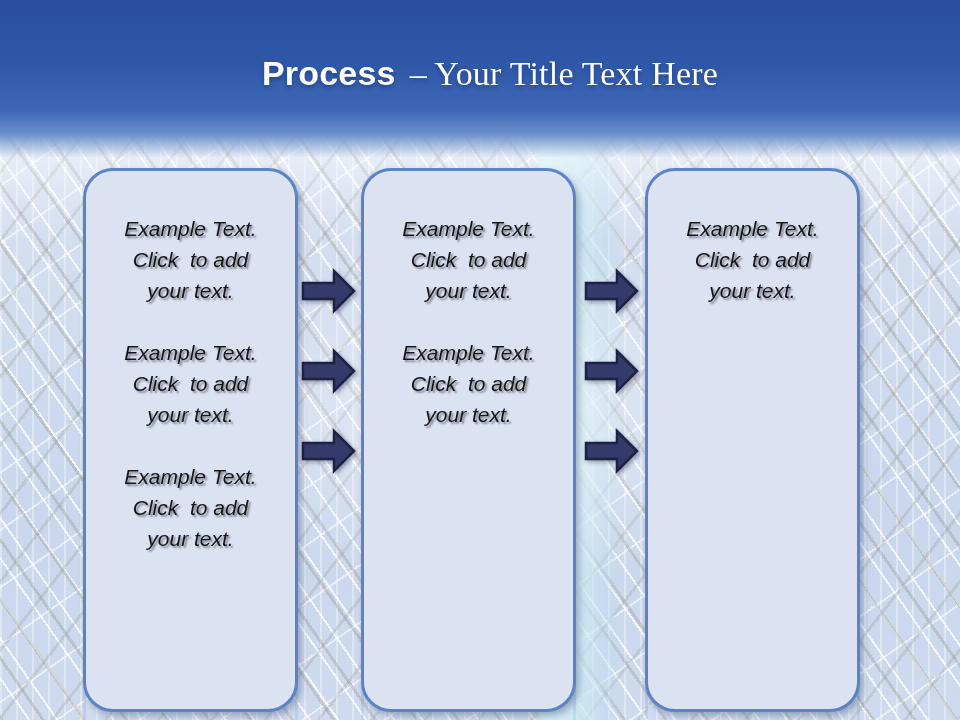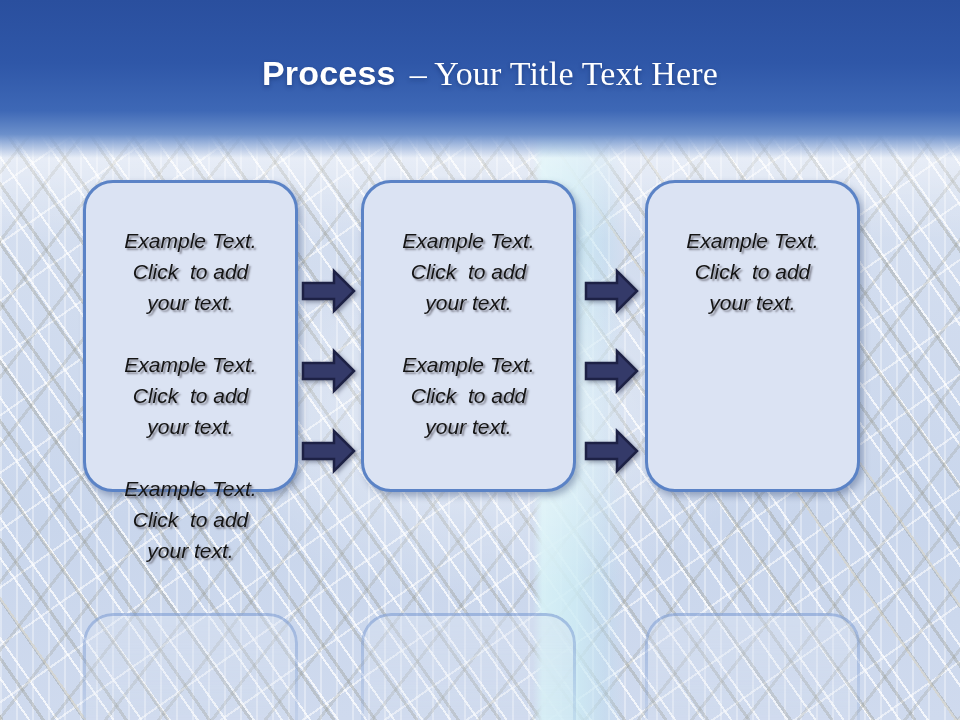--- a/index.html
+++ b/index.html
@@ -36,21 +36,21 @@
     position:absolute;top:54px;left:0;width:960px;text-align:center;
     color:#ffffff;font-size:34px;letter-spacing:.2px;
     text-shadow:0 2px 4px rgba(10,30,80,.40);
     transform:translateX(10px);
   }
   .title .kw{font-weight:700;margin-right:14px;}
   .title .rest{font-weight:400;font-family:Liberation Serif, serif;}
 
   
   .box{
-    position:absolute;top:180px;width:215px;height:312px;box-sizing:border-box;
+    position:absolute;top:168px;width:215px;height:544px;box-sizing:border-box;
     background:#dbe3f3;
     border:3px solid #5b83c6;border-radius:30px;
     box-shadow:3px 4px 7px rgba(70,90,130,.45);
     padding-top:42px;
   }
   .box.b1{left:83px}.box.b2{left:361px}.box.b3{left:645px}
   .tblock{
     white-space:pre-wrap;
     margin:0 6px 31px;
     font-style:italic;font-size:21px;line-height:31px;text-align:center;

